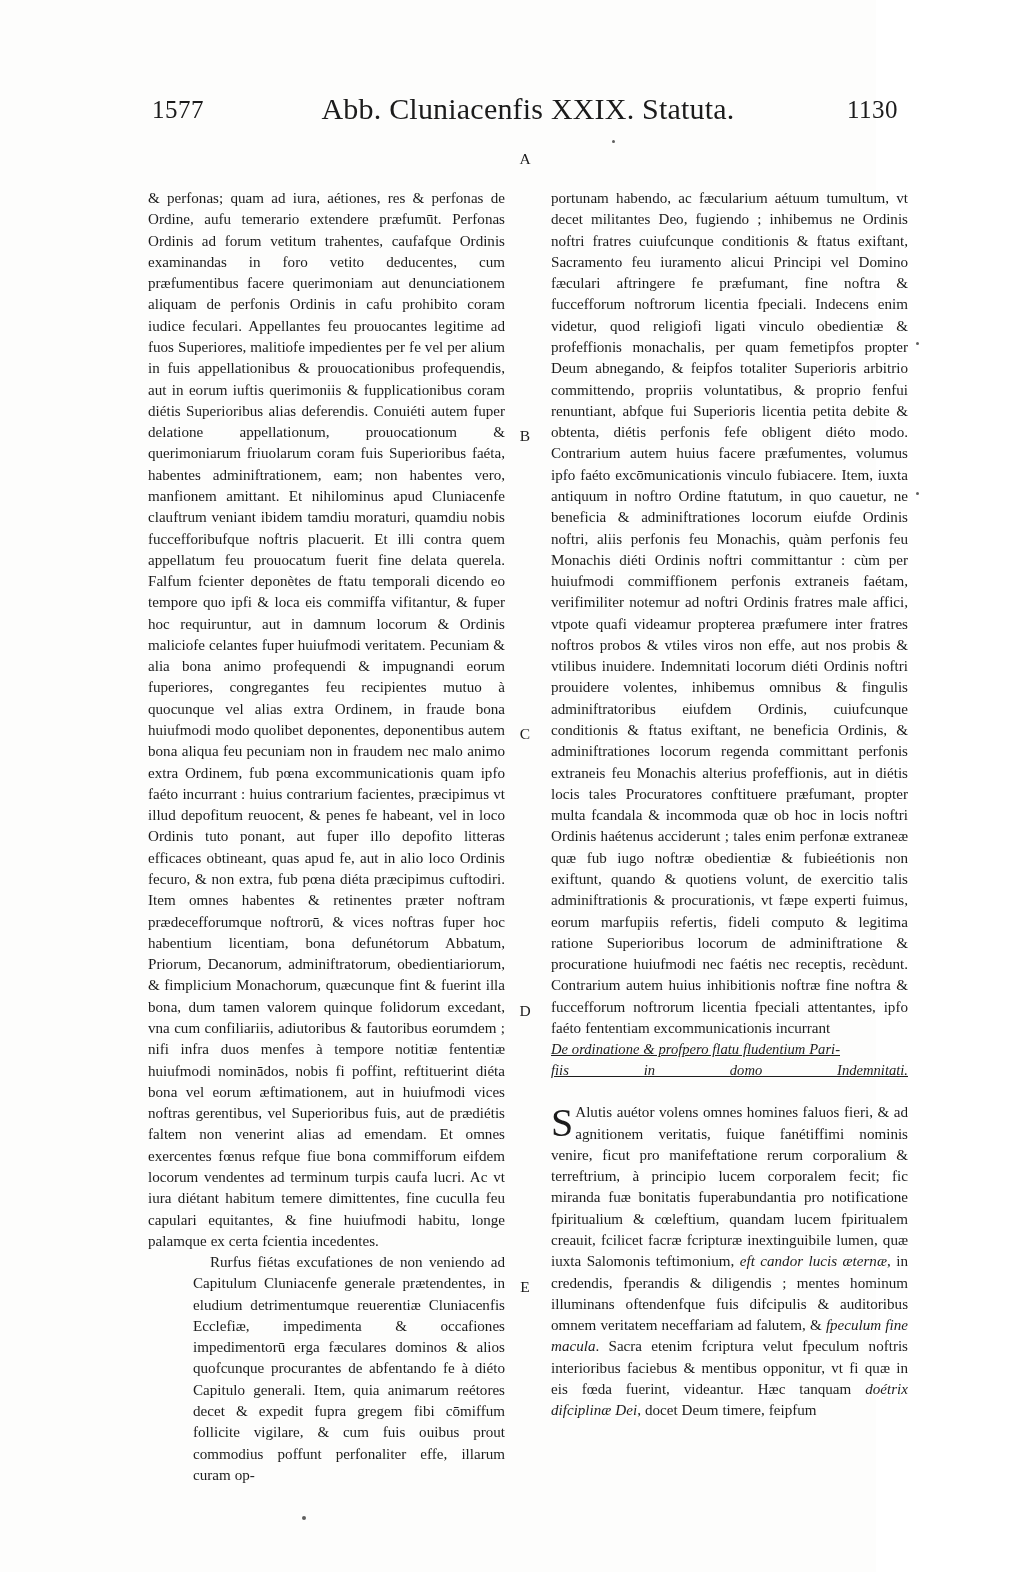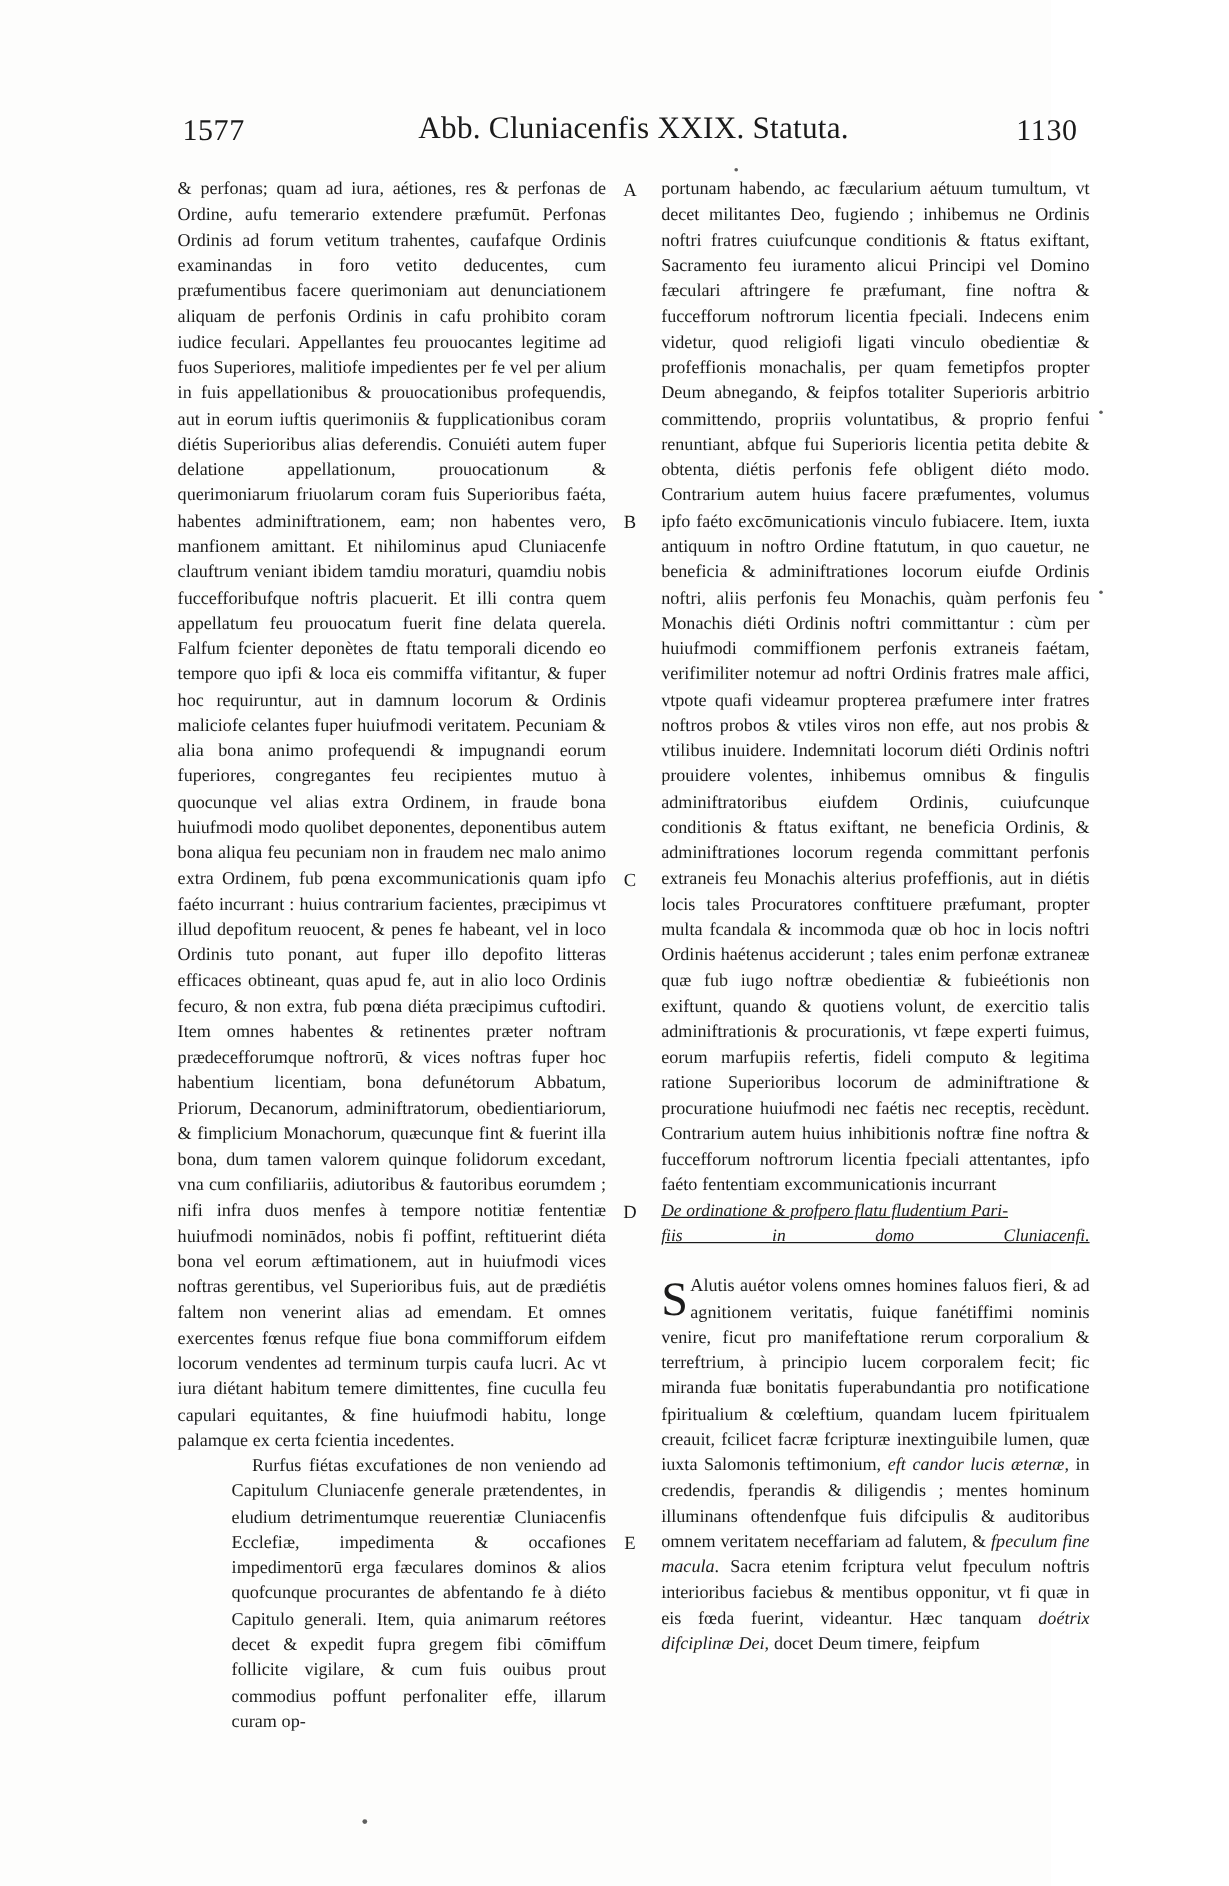--- a/index.html
+++ b/index.html
@@ -41,21 +41,21 @@
     font-family: "Liberation Serif", serif;
   }
   .folio-left  { left: 4px; }
   .folio-right { right: 10px; }
   .head-title {
     position: absolute;
     left: 0;
     right: 0;
     top: 0;
     text-align: center;
-    font-size: 26px;
+    font-size: 30px;
     letter-spacing: 0.2px;
     white-space: nowrap;
   }
 
   
   .columns {
     position: absolute;
     left: 148px;
     top: 148px;
     width: 760px;
@@ -74,21 +74,21 @@
     word-spacing: 0.2px;
   }
   .col-left  { left: 0px; }
   .col-right { left: 403px; }
 
   .col p {
     margin: 0;
     text-align: justify;
   }
   .col p.indent { text-indent: 17px; margin-left: 45px; }
-  .col p.flush  { text-indent: 0; }
+  .col p.flush  { text-indent: 0; margin-top: 40px; }
 
   
   .col p::after {
     content: "";
     display: inline-block;
     width: 100%;
   }
   .col p.nostretch::after { content: none; display: none; }
 
   
@@ -154,21 +154,21 @@
     <div class="col col-left">
       <p class="flush nostretch">&amp; perfonas; quam ad iura, aétiones, res &amp; perfonas de Ordine, aufu temerario extendere præfumūt. Perfonas Ordinis ad forum vetitum trahentes, caufafque Ordinis examinandas in foro vetito deducentes, cum præfumentibus facere querimoniam aut denunciationem aliquam de perfonis Ordinis in cafu prohibito coram iudice feculari. Appellantes feu prouocantes legitime ad fuos Superiores, malitiofe impedientes per fe vel per alium in fuis appellationibus &amp; prouocationibus profequendis, aut in eorum iuftis querimoniis &amp; fupplicationibus coram diétis Superioribus alias deferendis. Conuiéti autem fuper delatione appellationum, prouocationum &amp; querimoniarum friuolarum coram fuis Superioribus faéta, habentes adminiftrationem, eam; non habentes vero, manfionem amittant. Et nihilominus apud Cluniacenfe clauftrum veniant ibidem tamdiu moraturi, quamdiu nobis fuccefforibufque noftris placuerit. Et illi contra quem appellatum feu prouocatum fuerit fine delata querela. Falfum fcienter deponètes de ftatu temporali dicendo eo tempore quo ipfi &amp; loca eis commiffa vifitantur, &amp; fuper hoc requiruntur, aut in damnum locorum &amp; Ordinis maliciofe celantes fuper huiufmodi veritatem. Pecuniam &amp; alia bona animo profequendi &amp; impugnandi eorum fuperiores, congregantes feu recipientes mutuo à quocunque vel alias extra Ordinem, in fraude bona huiufmodi modo quolibet deponentes, deponentibus autem bona aliqua feu pecuniam non in fraudem nec malo animo extra Ordinem, fub pœna excommunicationis quam ipfo faéto incurrant : huius contrarium facientes, præcipimus vt illud depofitum reuocent, &amp; penes fe habeant, vel in loco Ordinis tuto ponant, aut fuper illo depofito litteras efficaces obtineant, quas apud fe, aut in alio loco Ordinis fecuro, &amp; non extra, fub pœna diéta præcipimus cuftodiri. Item omnes habentes &amp; retinentes præter noftram prædecefforumque noftrorū, &amp; vices noftras fuper hoc habentium licentiam, bona defunétorum Abbatum, Priorum, Decanorum, adminiftratorum, obedientiariorum, &amp; fimplicium Monachorum, quæcunque fint &amp; fuerint illa bona, dum tamen valorem quinque folidorum excedant, vna cum confiliariis, adiutoribus &amp; fautoribus eorumdem ; nifi infra duos menfes à tempore notitiæ fententiæ huiufmodi nominādos, nobis fi poffint, reftituerint diéta bona vel eorum æftimationem, aut in huiufmodi vices noftras gerentibus, vel Superioribus fuis, aut de prædiétis faltem non venerint alias ad emendam. Et omnes exercentes fœnus refque fiue bona commifforum eifdem locorum vendentes ad terminum turpis caufa lucri. Ac vt iura diétant habitum temere dimittentes, fine cuculla feu capulari equitantes, &amp; fine huiufmodi habitu, longe palamque ex certa fcientia incedentes.</p>
       <p class="indent nostretch">Rurfus fiétas excufationes de non veniendo ad Capitulum Cluniacenfe generale prætendentes, in eludium detrimentumque reuerentiæ Cluniacenfis Ecclefiæ, impedimenta &amp; occafiones impedimentorū erga fæculares dominos &amp; alios quofcunque procurantes de abfentando fe à diéto Capitulo generali. Item, quia animarum reétores decet &amp; expedit fupra gregem fibi cōmiffum follicite vigilare, &amp; cum fuis ouibus prout commodius poffunt perfonaliter effe, illarum curam op-</p>
     </div>
 
     <div class="col col-right">
       <p class="flush nostretch">portunam habendo, ac fæcularium aétuum tumultum, vt decet militantes Deo, fugiendo ; inhibemus ne Ordinis noftri fratres cuiufcunque conditionis &amp; ftatus exiftant, Sacramento feu iuramento alicui Principi vel Domino fæculari aftringere fe præfumant, fine noftra &amp; fuccefforum noftrorum licentia fpeciali. Indecens enim videtur, quod religiofi ligati vinculo obedientiæ &amp; profeffionis monachalis, per quam femetipfos propter Deum abnegando, &amp; feipfos totaliter Superioris arbitrio committendo, propriis voluntatibus, &amp; proprio fenfui renuntiant, abfque fui Superioris licentia petita debite &amp; obtenta, diétis perfonis fefe obligent diéto modo. Contrarium autem huius facere præfumentes, volumus ipfo faéto excōmunicationis vinculo fubiacere. Item, iuxta antiquum in noftro Ordine ftatutum, in quo cauetur, ne beneficia &amp; adminiftrationes locorum eiufde Ordinis noftri, aliis perfonis feu Monachis, quàm perfonis feu Monachis diéti Ordinis noftri committantur : cùm per huiufmodi commiffionem perfonis extraneis faétam, verifimiliter notemur ad noftri Ordinis fratres male affici, vtpote quafi videamur propterea præfumere inter fratres noftros probos &amp; vtiles viros non effe, aut nos probis &amp; vtilibus inuidere. Indemnitati locorum diéti Ordinis noftri prouidere volentes, inhibemus omnibus &amp; fingulis adminiftratoribus eiufdem Ordinis, cuiufcunque conditionis &amp; ftatus exiftant, ne beneficia Ordinis, &amp; adminiftrationes locorum regenda committant perfonis extraneis feu Monachis alterius profeffionis, aut in diétis locis tales Procuratores conftituere præfumant, propter multa fcandala &amp; incommoda quæ ob hoc in locis noftri Ordinis haétenus acciderunt ; tales enim perfonæ extraneæ quæ fub iugo noftræ obedientiæ &amp; fubieétionis non exiftunt, quando &amp; quotiens volunt, de exercitio talis adminiftrationis &amp; procurationis, vt fæpe experti fuimus, eorum marfupiis refertis, fideli computo &amp; legitima ratione Superioribus locorum de adminiftratione &amp; procuratione huiufmodi nec faétis nec receptis, recèdunt. Contrarium autem huius inhibitionis noftræ fine noftra &amp; fuccefforum noftrorum licentia fpeciali attentantes, ipfo faéto fententiam excommunicationis incurrant</p>
 
       <p class="section-head">
         <span>De ordinatione &amp; profpero flatu fludentium Pari-</span><br>
-        <span>fiis in domo Cluniacenfi.</span>
+        <span>fiis in domo Indemnitati.</span>
       </p>
 
       <p class="dropcap-para nostretch">
         <span class="dropcap">S</span><span>Alutis auétor volens omnes homines faluos fieri, &amp; ad agnitionem veritatis, fuique fanétiffimi nominis venire, ficut pro manifeftatione rerum corporalium &amp; terreftrium, à principio lucem corporalem fecit; fic miranda fuæ bonitatis fuperabundantia pro notificatione fpiritualium &amp; cœleftium, quandam lucem fpiritualem creauit, fcilicet facræ fcripturæ inextinguibile lumen, quæ iuxta Salomonis teftimonium, </span><span class="ital">eft candor lucis æternæ</span><span>, in credendis, fperandis &amp; diligendis ; mentes hominum illuminans oftendenfque fuis difcipulis &amp; auditoribus omnem veritatem neceffariam ad falutem, &amp; </span><span class="ital">fpeculum fine macula</span><span>. Sacra etenim fcriptura velut fpeculum noftris interioribus faciebus &amp; mentibus opponitur, vt fi quæ in eis fœda fuerint, videantur. Hæc tanquam </span><span class="ital">doétrix difciplinæ Dei</span><span>, docet Deum timere, feipfum</span>
       </p>
     </div>
 
     <span class="margin-letter" style="left:366px; top:0px;">A</span>
     <span class="margin-letter" style="left:366px; top:277px;">B</span>
     <span class="margin-letter" style="left:366px; top:575px;">C</span>

